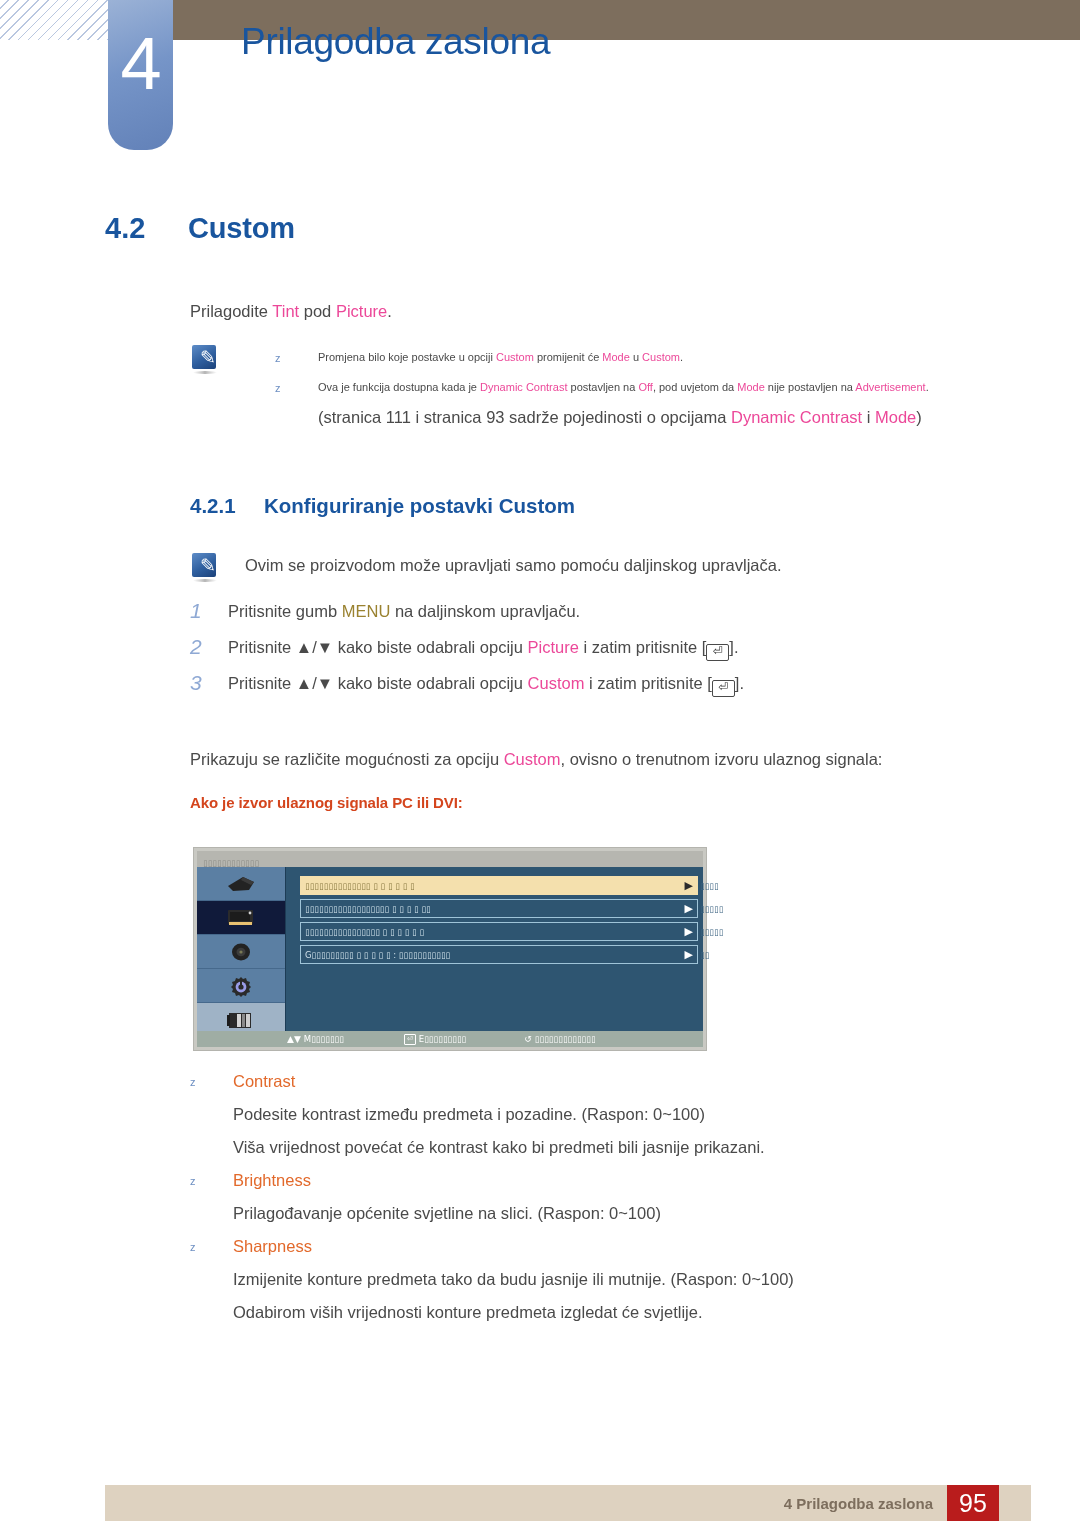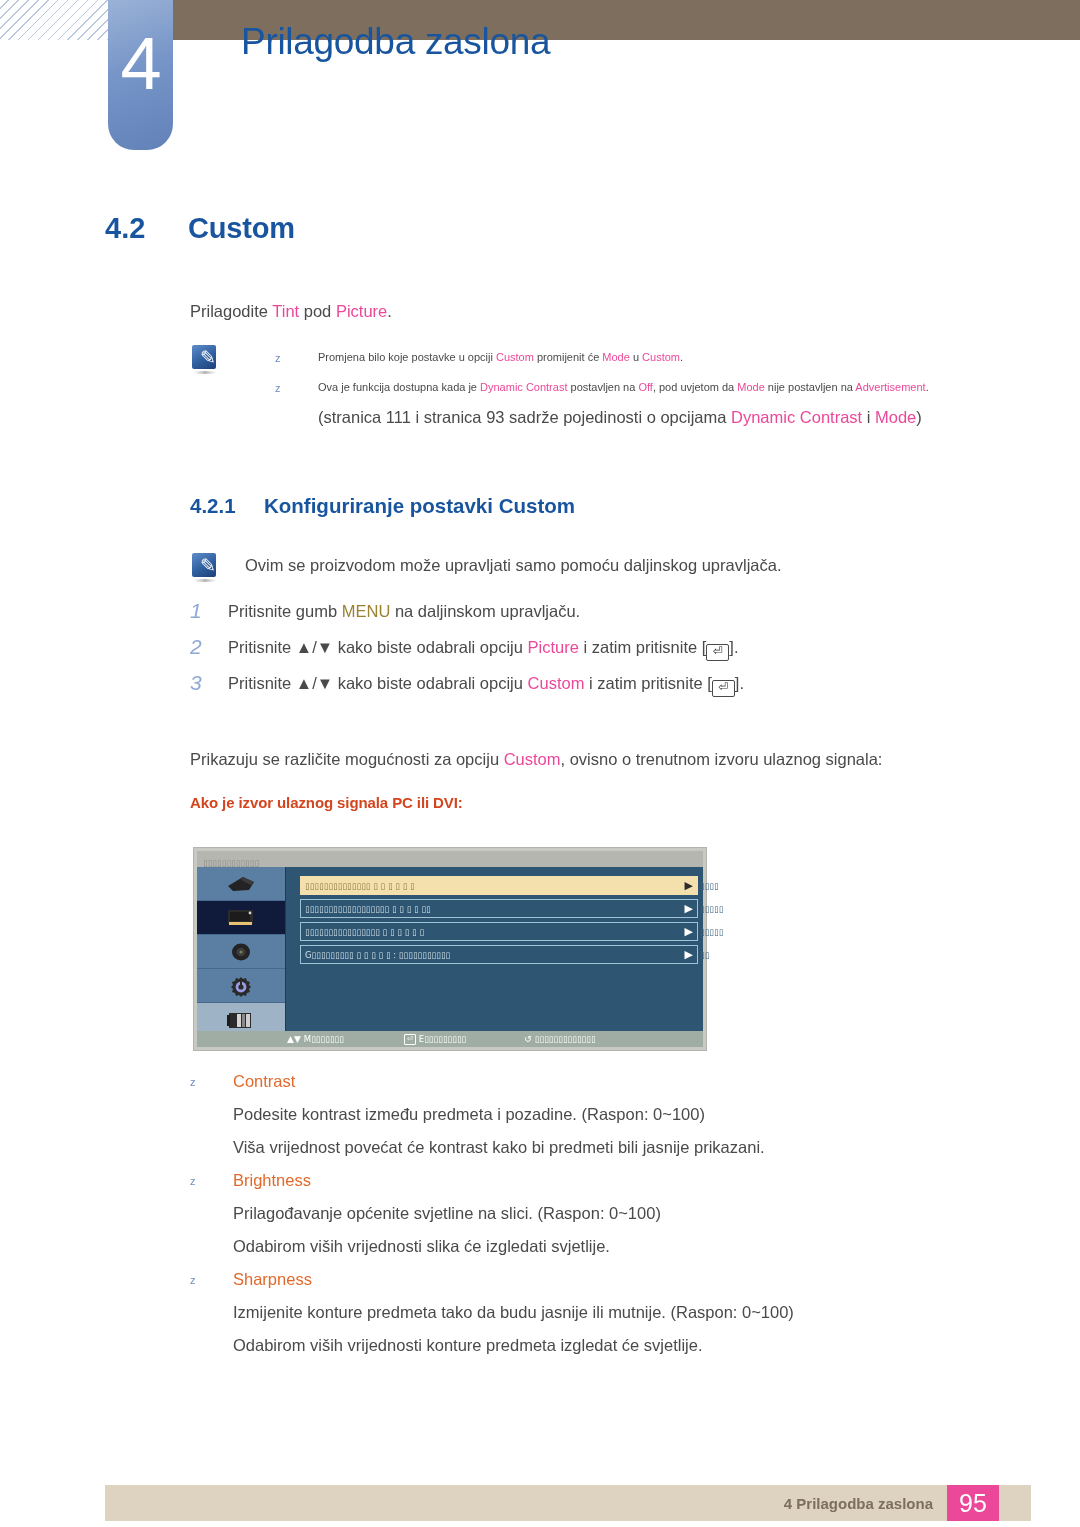--- a/index.html
+++ b/index.html
@@ -410,21 +410,21 @@
   }
   .footer-label {
     font-size: 15px;
     font-weight: bold;
     color: #7d6e5d;
     margin-right: 14px;
   }
   .footer-pageno {
     width: 52px;
     height: 36px;
-    background: #ec4899;
+    background: #b91c1c;
     color: #ffffff;
     font-size: 25px;
     display: flex;
     align-items: center;
     justify-content: center;
     margin-right: 32px;
   }
 </style>
 </head>
 <body>
@@ -618,21 +618,20 @@
       <span class="tname">Contrast</span>
     </div>
     <div class="def-desc">Podesite kontrast između predmeta i pozadine. (Raspon: 0~100)</div>
     <div class="def-desc">Viša vrijednost povećat će kontrast kako bi predmeti bili jasnije prikazani.</div>
 
     <div class="def-term">
       <span class="zmark">z</span>
       <span class="tname">Brightness</span>
     </div>
     <div class="def-desc">Prilagođavanje općenite svjetline na slici. (Raspon: 0~100)</div>
-    <div class="def-desc">Odabirom viših vrijednosti slika će izgledati svjetlije.</div>
 
     <div class="def-term">
       <span class="zmark">z</span>
       <span class="tname">Sharpness</span>
     </div>
     <div class="def-desc">Izmijenite konture predmeta tako da budu jasnije ili mutnije. (Raspon: 0~100)</div>
     <div class="def-desc">Odabirom viših vrijednosti konture predmeta izgledat će svjetlije.</div>
 
   </div>
 

